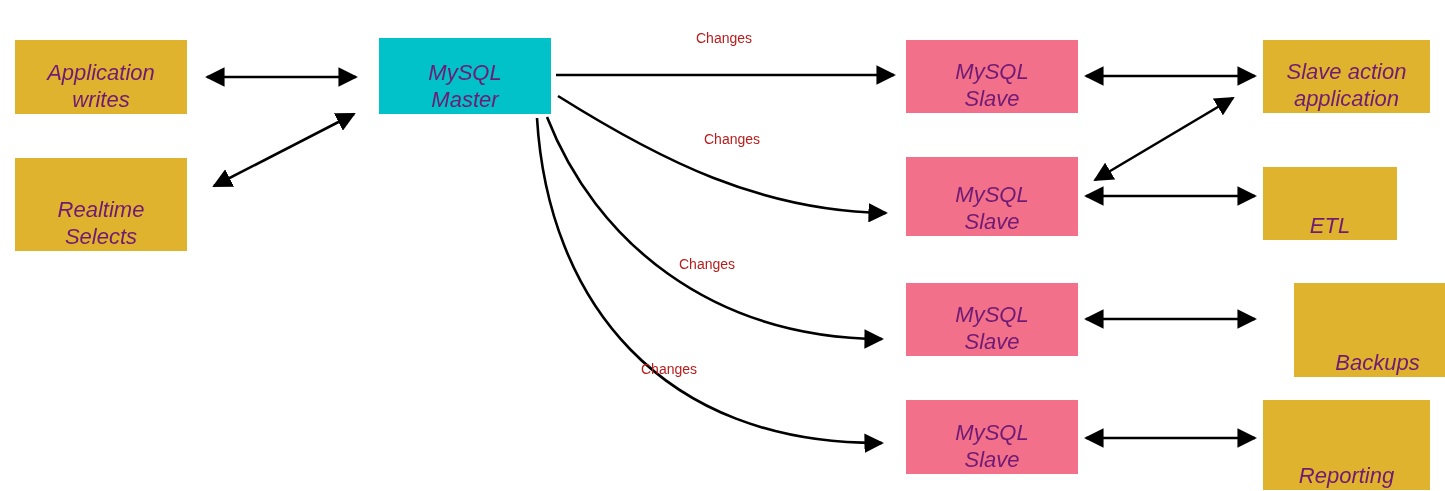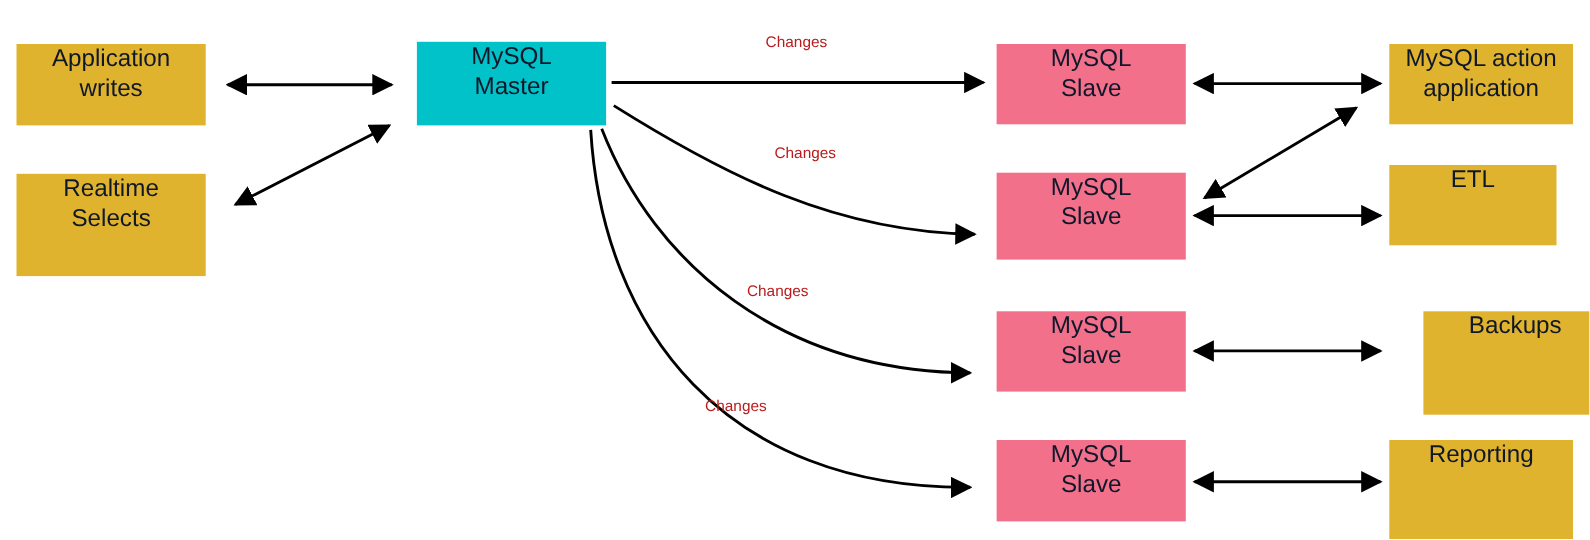--- a/index.html
+++ b/index.html
@@ -19,26 +19,27 @@
     position: absolute;
     left: 0;
     top: 0;
     width: 1445px;
     height: 491px;
     pointer-events: none;
   }
   .node {
     position: absolute;
     display: flex;
-    align-items: flex-start;
+    align-items: flex-end;
     justify-content: center;
     text-align: center;
-    color: #0f172a;
+    color: #701a75;
     font-size: 22px;
     line-height: 1.22;
+    font-style: italic;
   }
   .node span {
     white-space: pre-line;
   }
   .gold { background: #E0B32E; }
   .teal { background: #00C2C8; }
   .pink { background: #F2708A; }
   .edge-label {
     position: absolute;
     color: #b91c1c;
@@ -110,25 +111,25 @@
     <span>MySQL
 Slave</span>
   </div>
 
   <div class="node pink" style="left:906px; top:400px; width:172px; height:74px;">
     <span>MySQL
 Slave</span>
   </div>
 
   <div class="node gold" style="left:1263px; top:40px; width:167px; height:73px;">
-    <span>MySQL action
+    <span>Slave action
 application</span>
   </div>
 
-  <div class="node gold" style="left:1263px; top:150px; width:152px; height:73px;">
+  <div class="node gold" style="left:1263px; top:167px; width:134px; height:73px;">
     <span>ETL</span>
   </div>
 
   <div class="node gold" style="left:1263px; top:283px; width:167px; height:94px;margin-left:31px;">
     <span>Backups</span>
   </div>
 
   <div class="node gold" style="left:1263px; top:400px; width:167px; height:90px;">
     <span>Reporting</span>
   </div>

